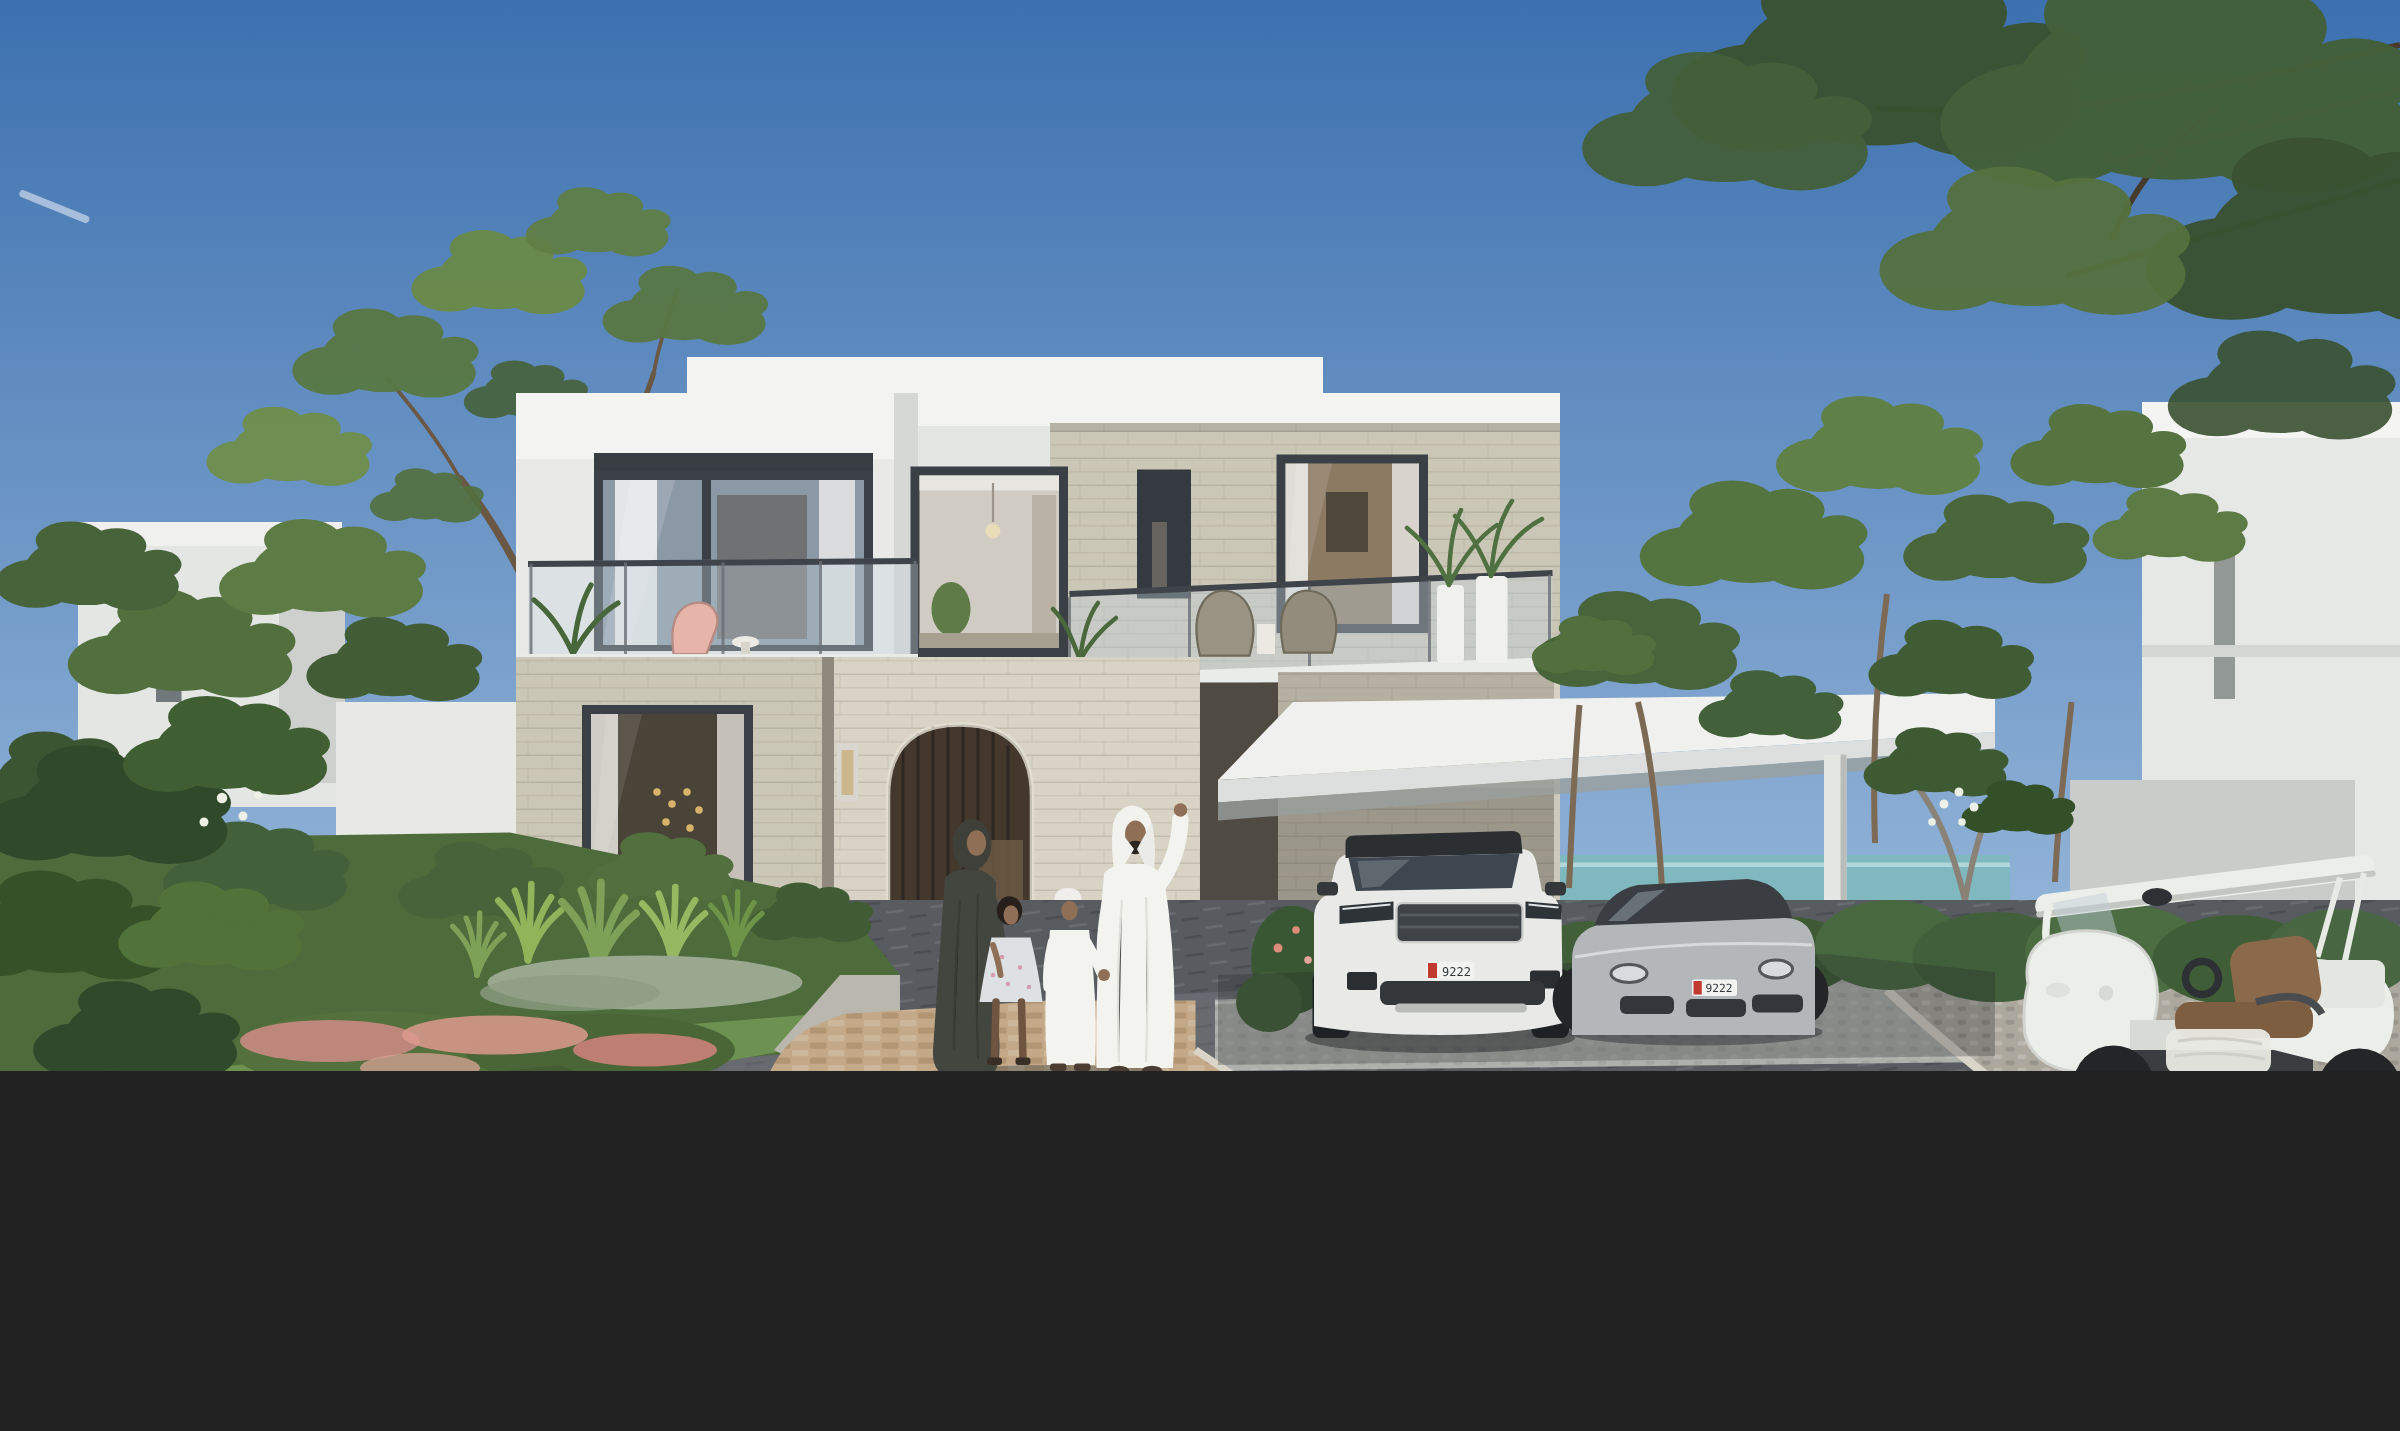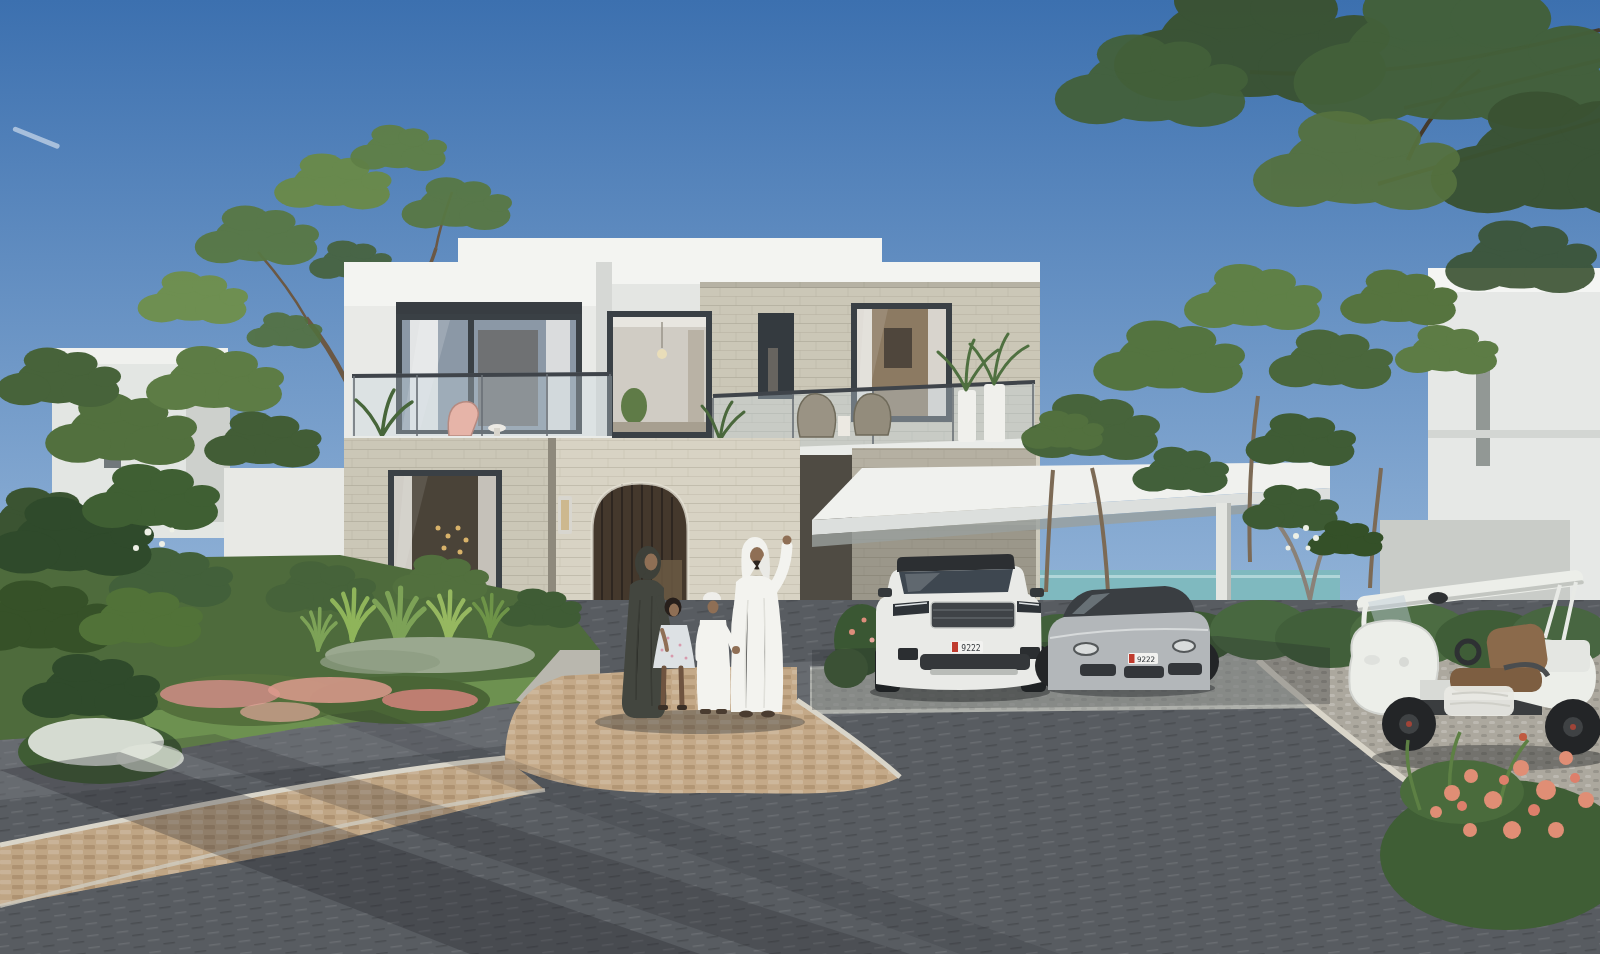--- a/index.html
+++ b/index.html
@@ -1,16 +1,16 @@
 <!DOCTYPE html>
 <html><head>
 <meta charset="utf-8">
 <style>
   html,body{margin:0;padding:0;background:#222;font-family:"DejaVu Sans",sans-serif;}
-  .stage{position:relative;width:1600px;height:954px;overflow:hidden;}
+  .stage{position:relative;width:1600px;height:714px;overflow:hidden;}
   .stage svg{display:block;width:1600px;height:954px;}
   text{font-family:"DejaVu Sans Mono",monospace;}
 </style>
 </head>
 <body>
 
 <div class="stage">
 <svg viewBox="0 0 1600 954" xmlns="http://www.w3.org/2000/svg">
   <defs>
     <linearGradient id="skyG" x1="0" y1="0" x2="0" y2="1">

